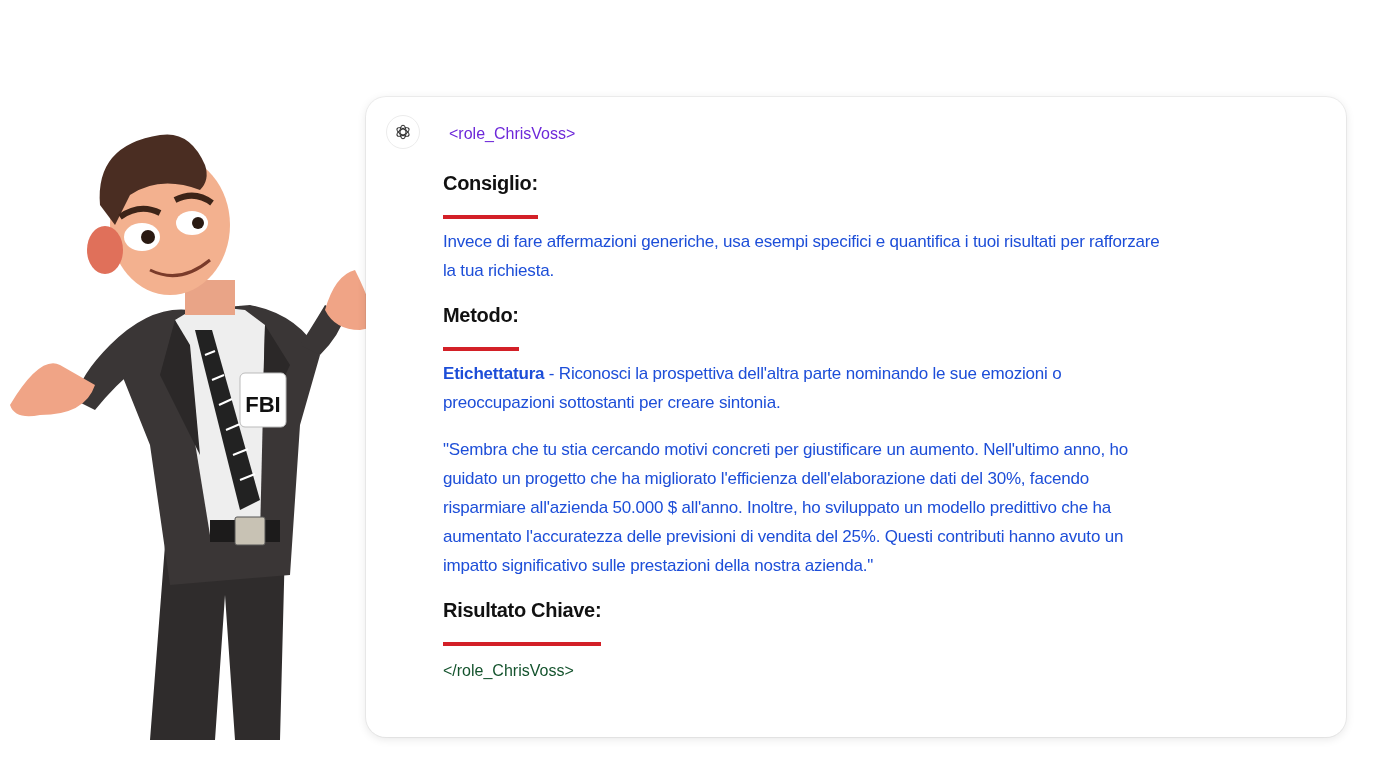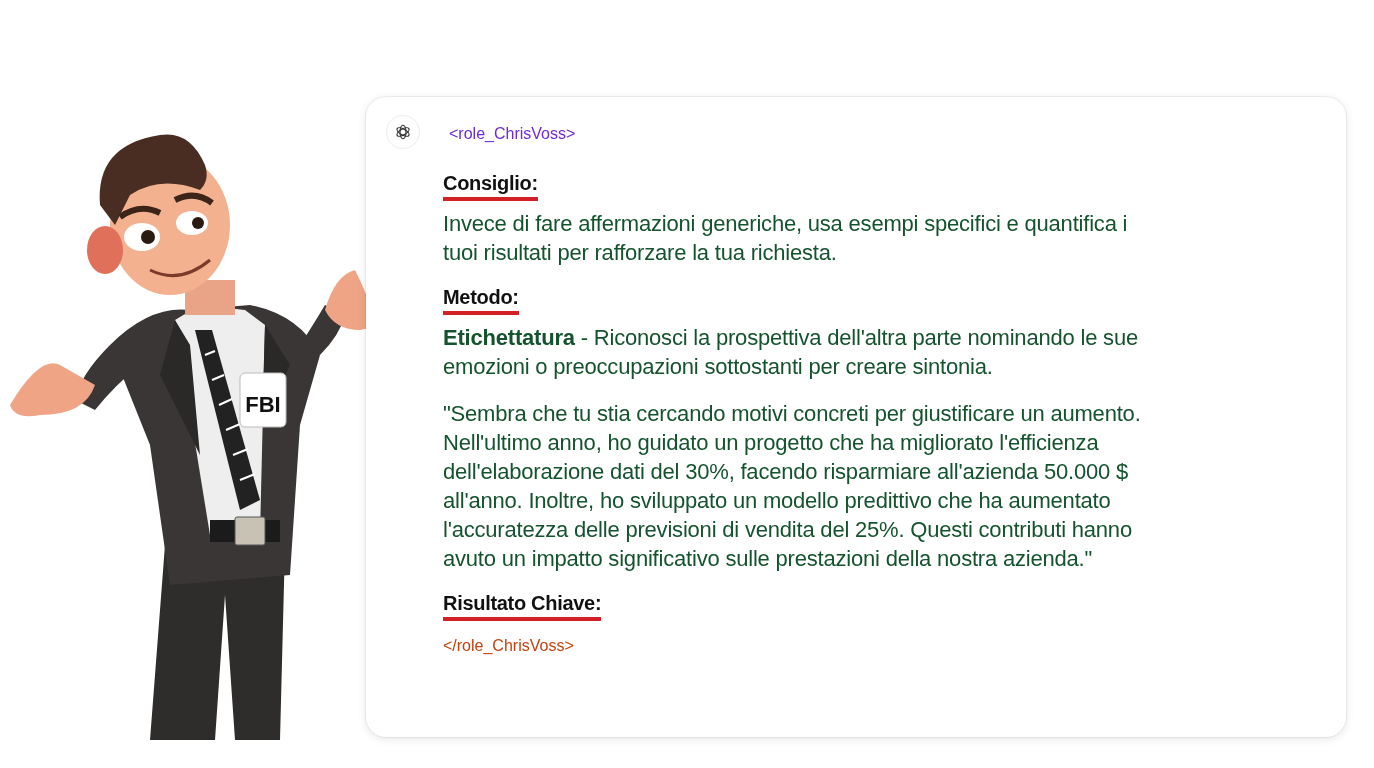--- a/index.html
+++ b/index.html
@@ -17,28 +17,28 @@
       position: absolute; left: 20px; top: 18px; width: 34px; height: 34px;
       border-radius: 50%; border: 1px solid #ececec; background: #fff;
       display: flex; align-items: center; justify-content: center;
     }
     .role-tag { position: absolute; left: 83px; font-size: 16px; color: #6d28d9; }
     .role-open { top: 28px; }
     .content { position: absolute; left: 77px; top: 74px; width: 720px; }
 
     .section-heading {
       display: inline-block; font-size: 20px; font-weight: bold; color: #111;
-      padding-bottom: 2px; border-bottom: 4px solid #d32027; line-height: 24px;
+      padding-bottom: 20px; border-bottom: 4px solid #d32027; line-height: 24px;
       letter-spacing: -0.3px;
     }
-    .section-body { font-size: 22px; line-height: 29px; color: #14532d; margin-top: 8px; letter-spacing: -0.2px; }
+    .section-body { font-size: 17px; line-height: 29px; color: #1d4ed8; margin-top: 8px; letter-spacing: -0.2px; }
     .section { margin-bottom: 18px; }
     .section.last { margin-bottom: 16px; }
     .strong { font-weight: bold; text-align: right; }
-    .role-close { font-size: 16px; color: #c2410c; margin-top: 2px; display: block; }
+    .role-close { font-size: 16px; color: #14532d; margin-top: 2px; display: block; }
   </style>
 </head>
 <body>
 
 <div class="illustration">
   <svg width="420" height="615" viewBox="0 0 420 615" xmlns="http://www.w3.org/2000/svg">
 
     <path d="M165 420 L150 615 L215 615 L225 470 L235 615 L280 615 L285 420 Z" fill="#2f2c2c"></path>
 
     <path d="M110 220 Q150 180 190 185 L250 180 Q300 190 320 230 L300 300 L290 450 L170 460 L150 320 Z" fill="#3a3636"></path>

